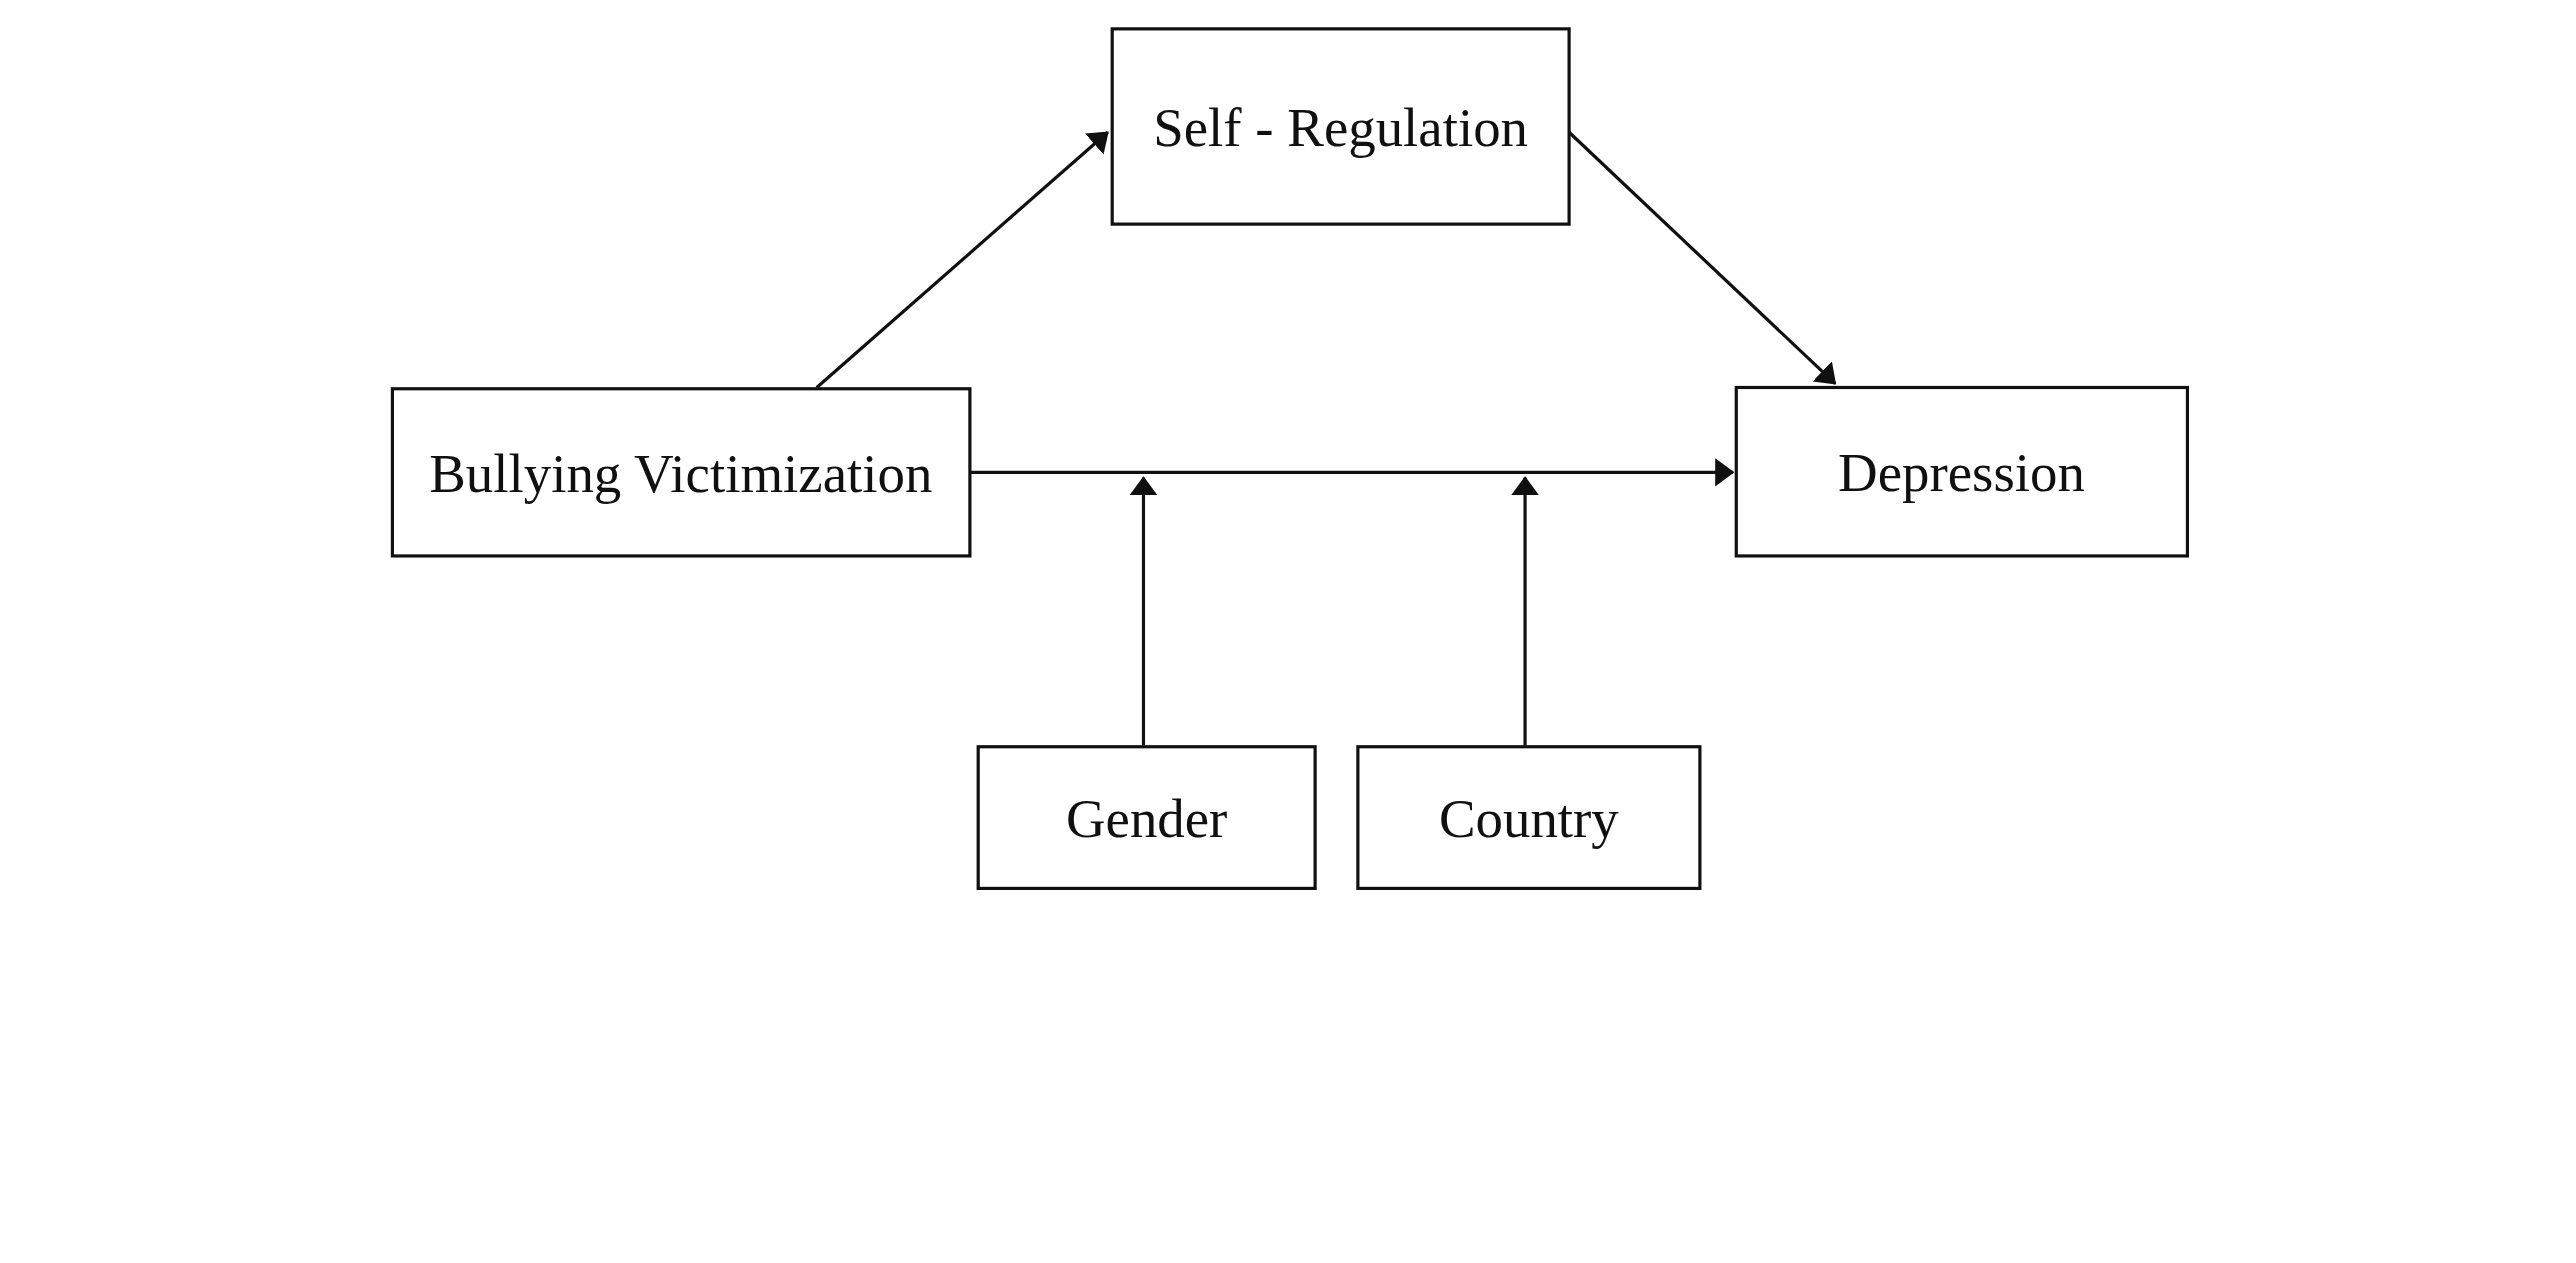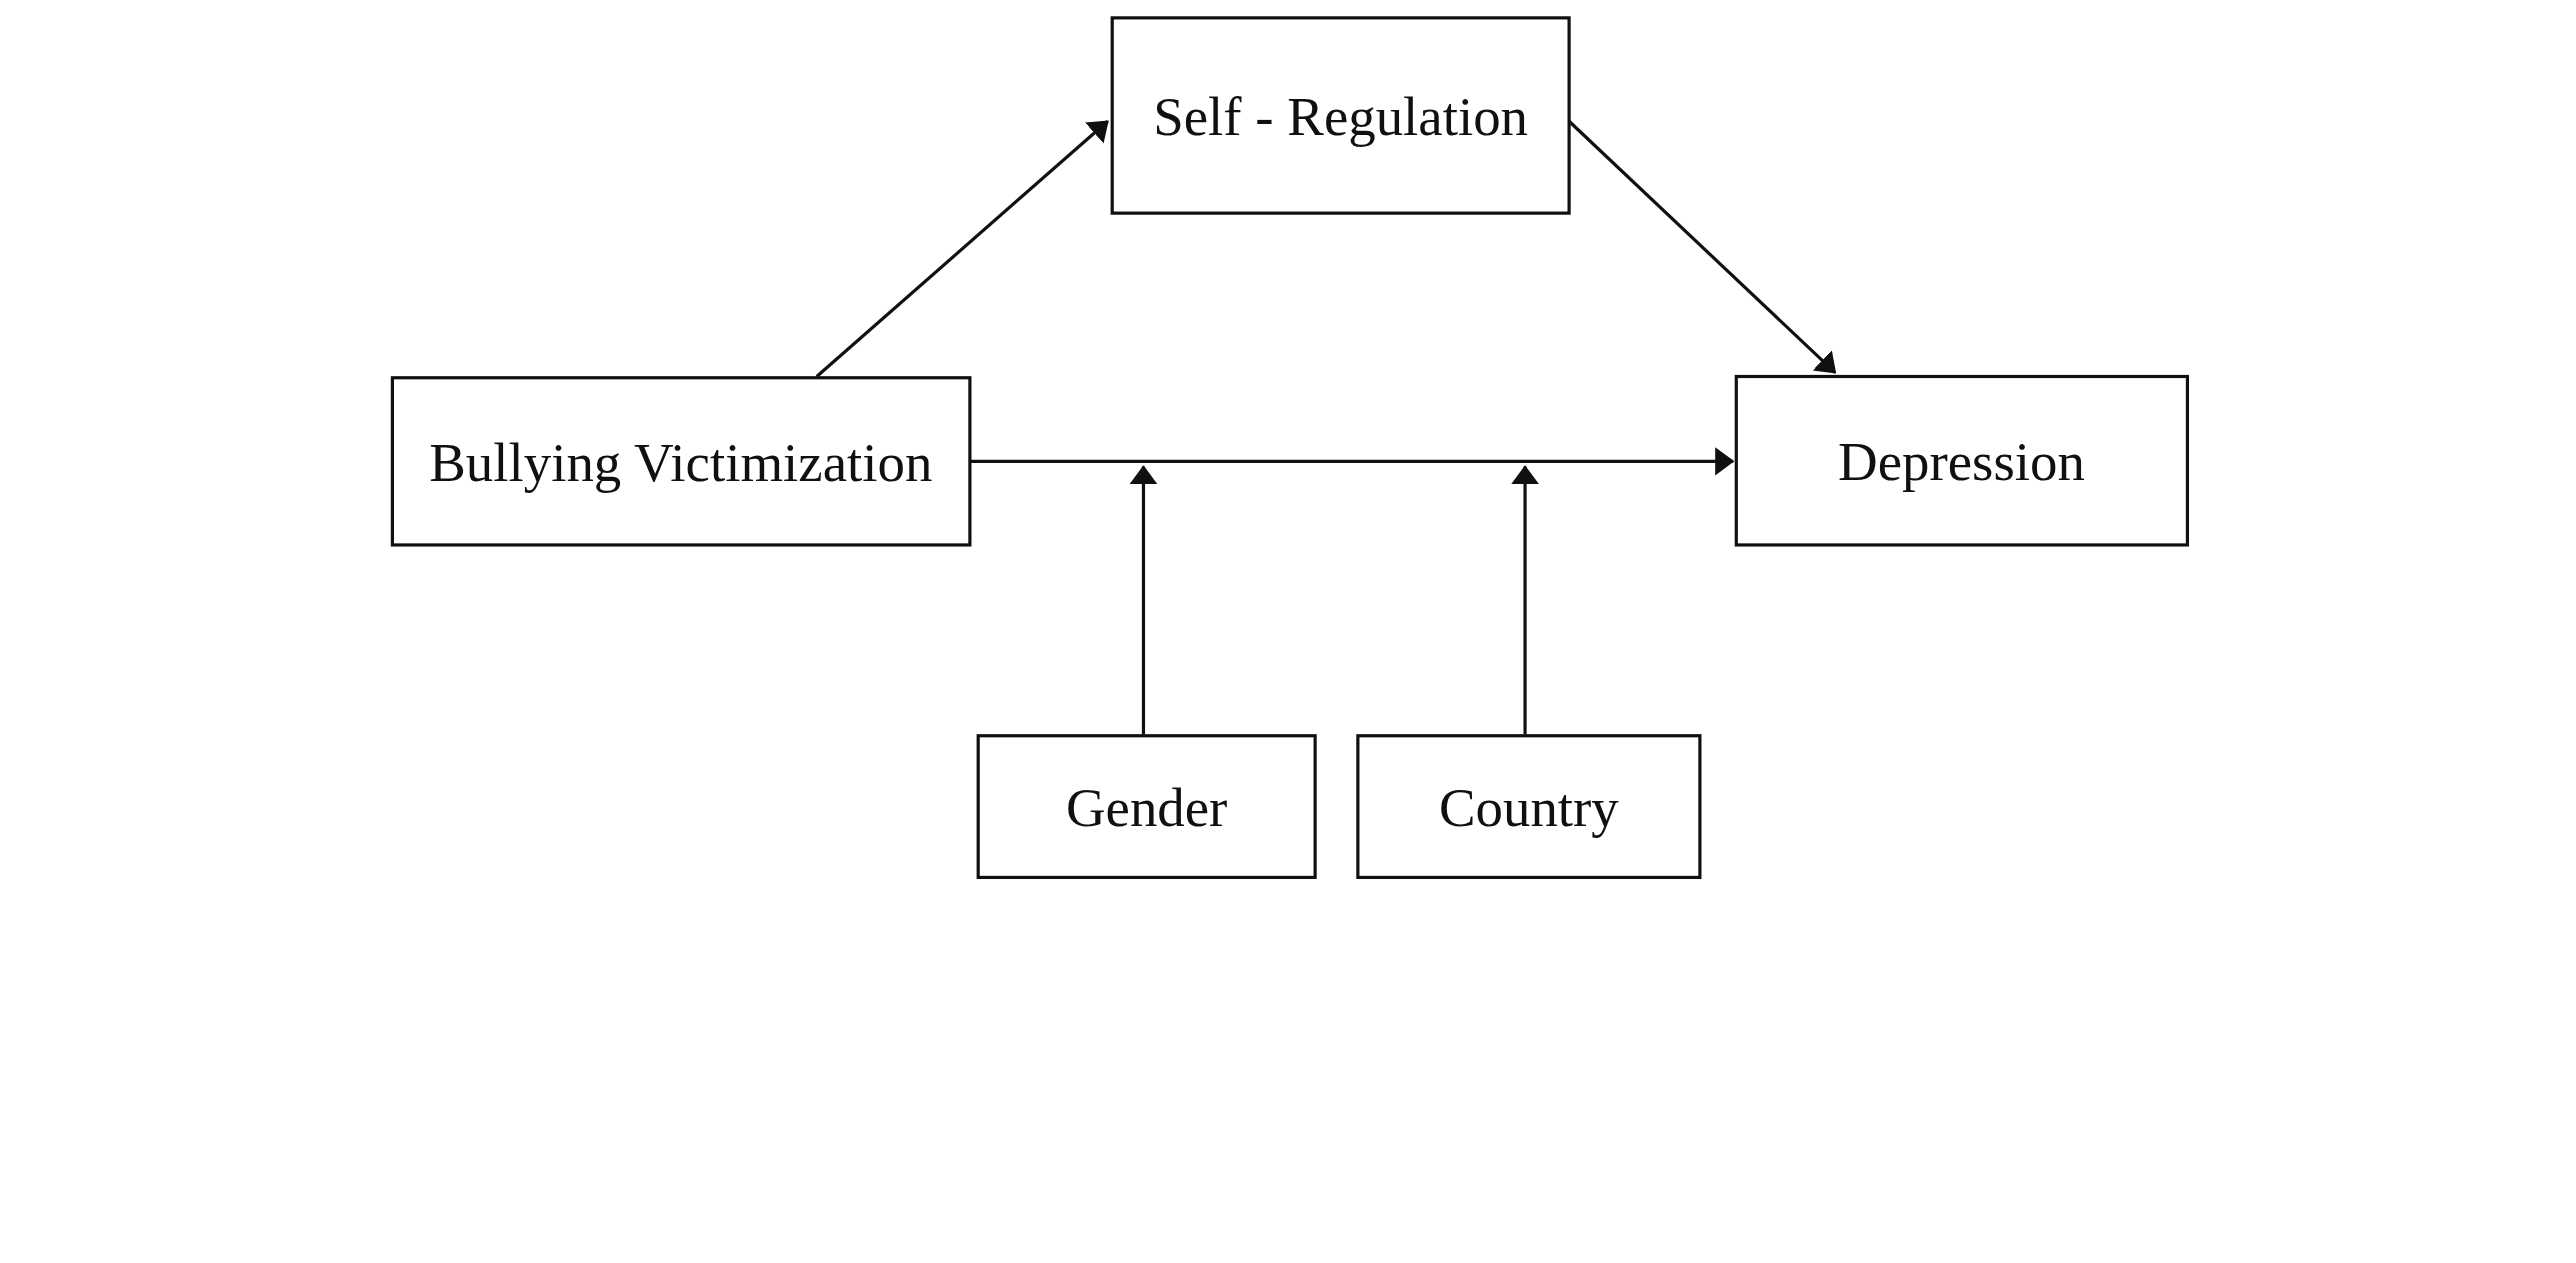--- a/index.html
+++ b/index.html
@@ -4,20 +4,21 @@
 <style>
   html, body {
     margin: 0;
     padding: 0;
     background: #ffffff;
   }
   .diagram-wrap {
     width: 2576px;
     height: 894px;
     background: #ffffff;
+    margin-top: 11px;
   }
   svg {
     display: block;
     width: 100%;
     height: 100%;
     background: #ffffff;
   }
   .node-rect {
     fill: #ffffff;
     stroke: #101010;

